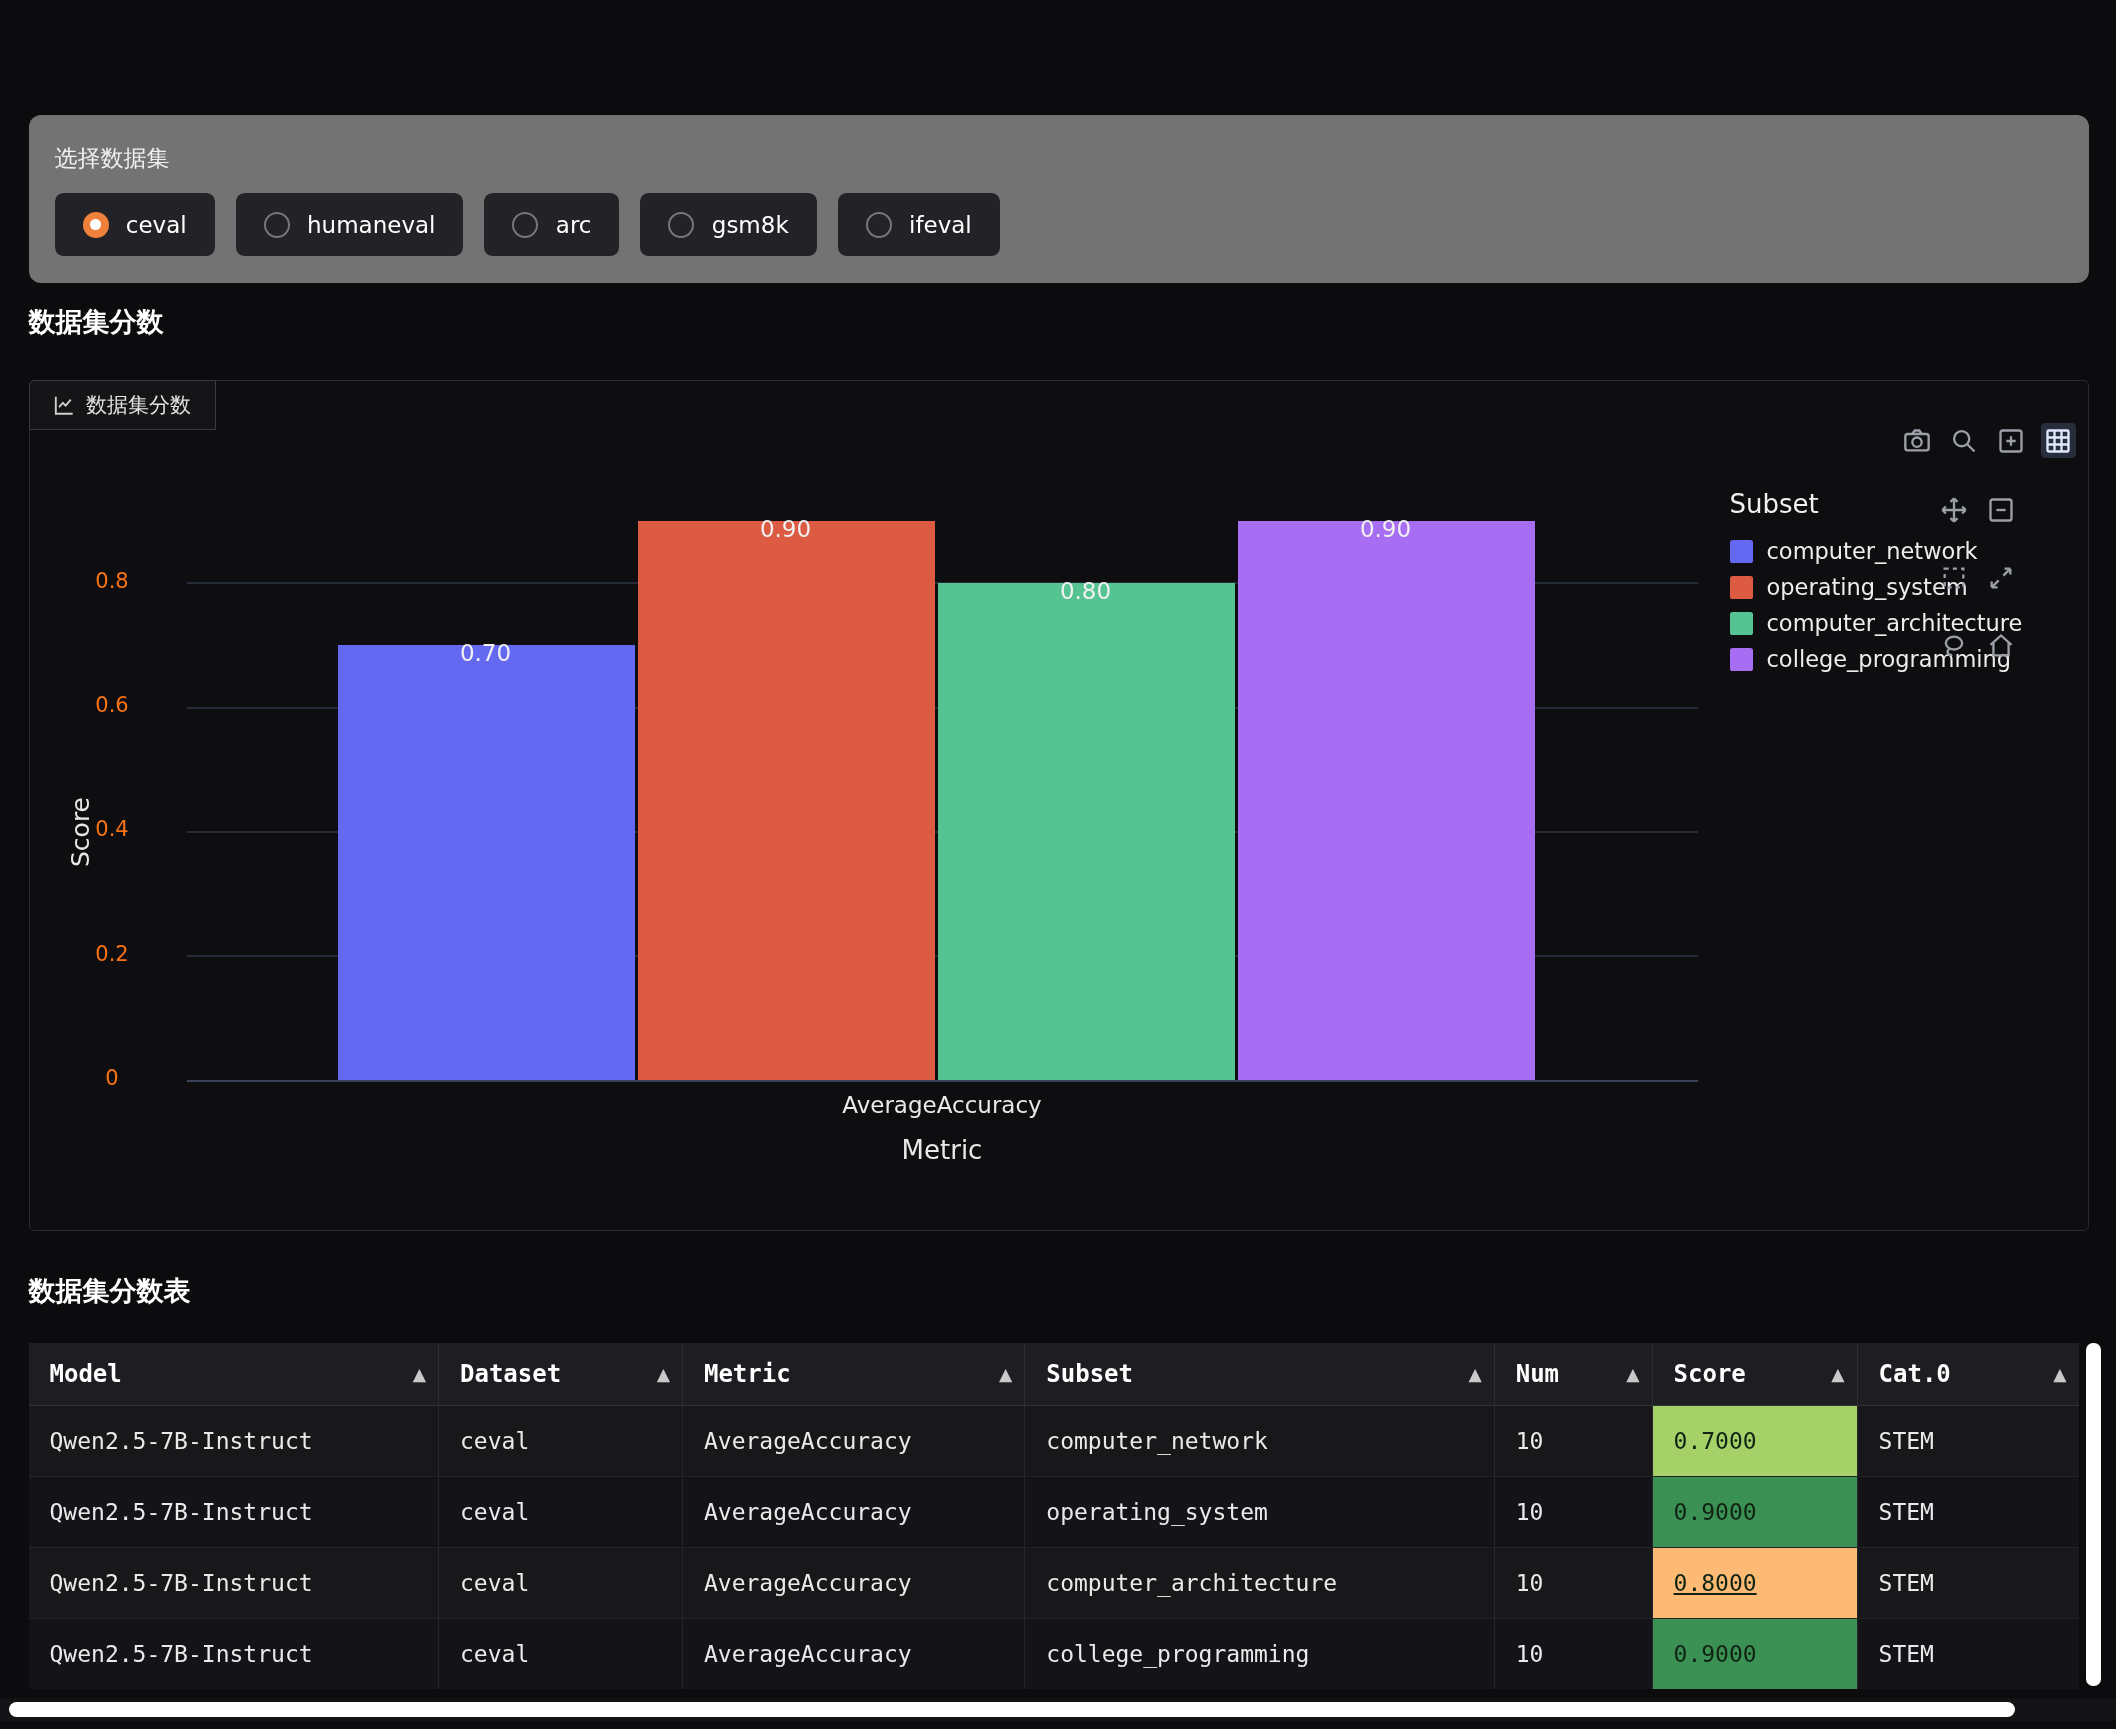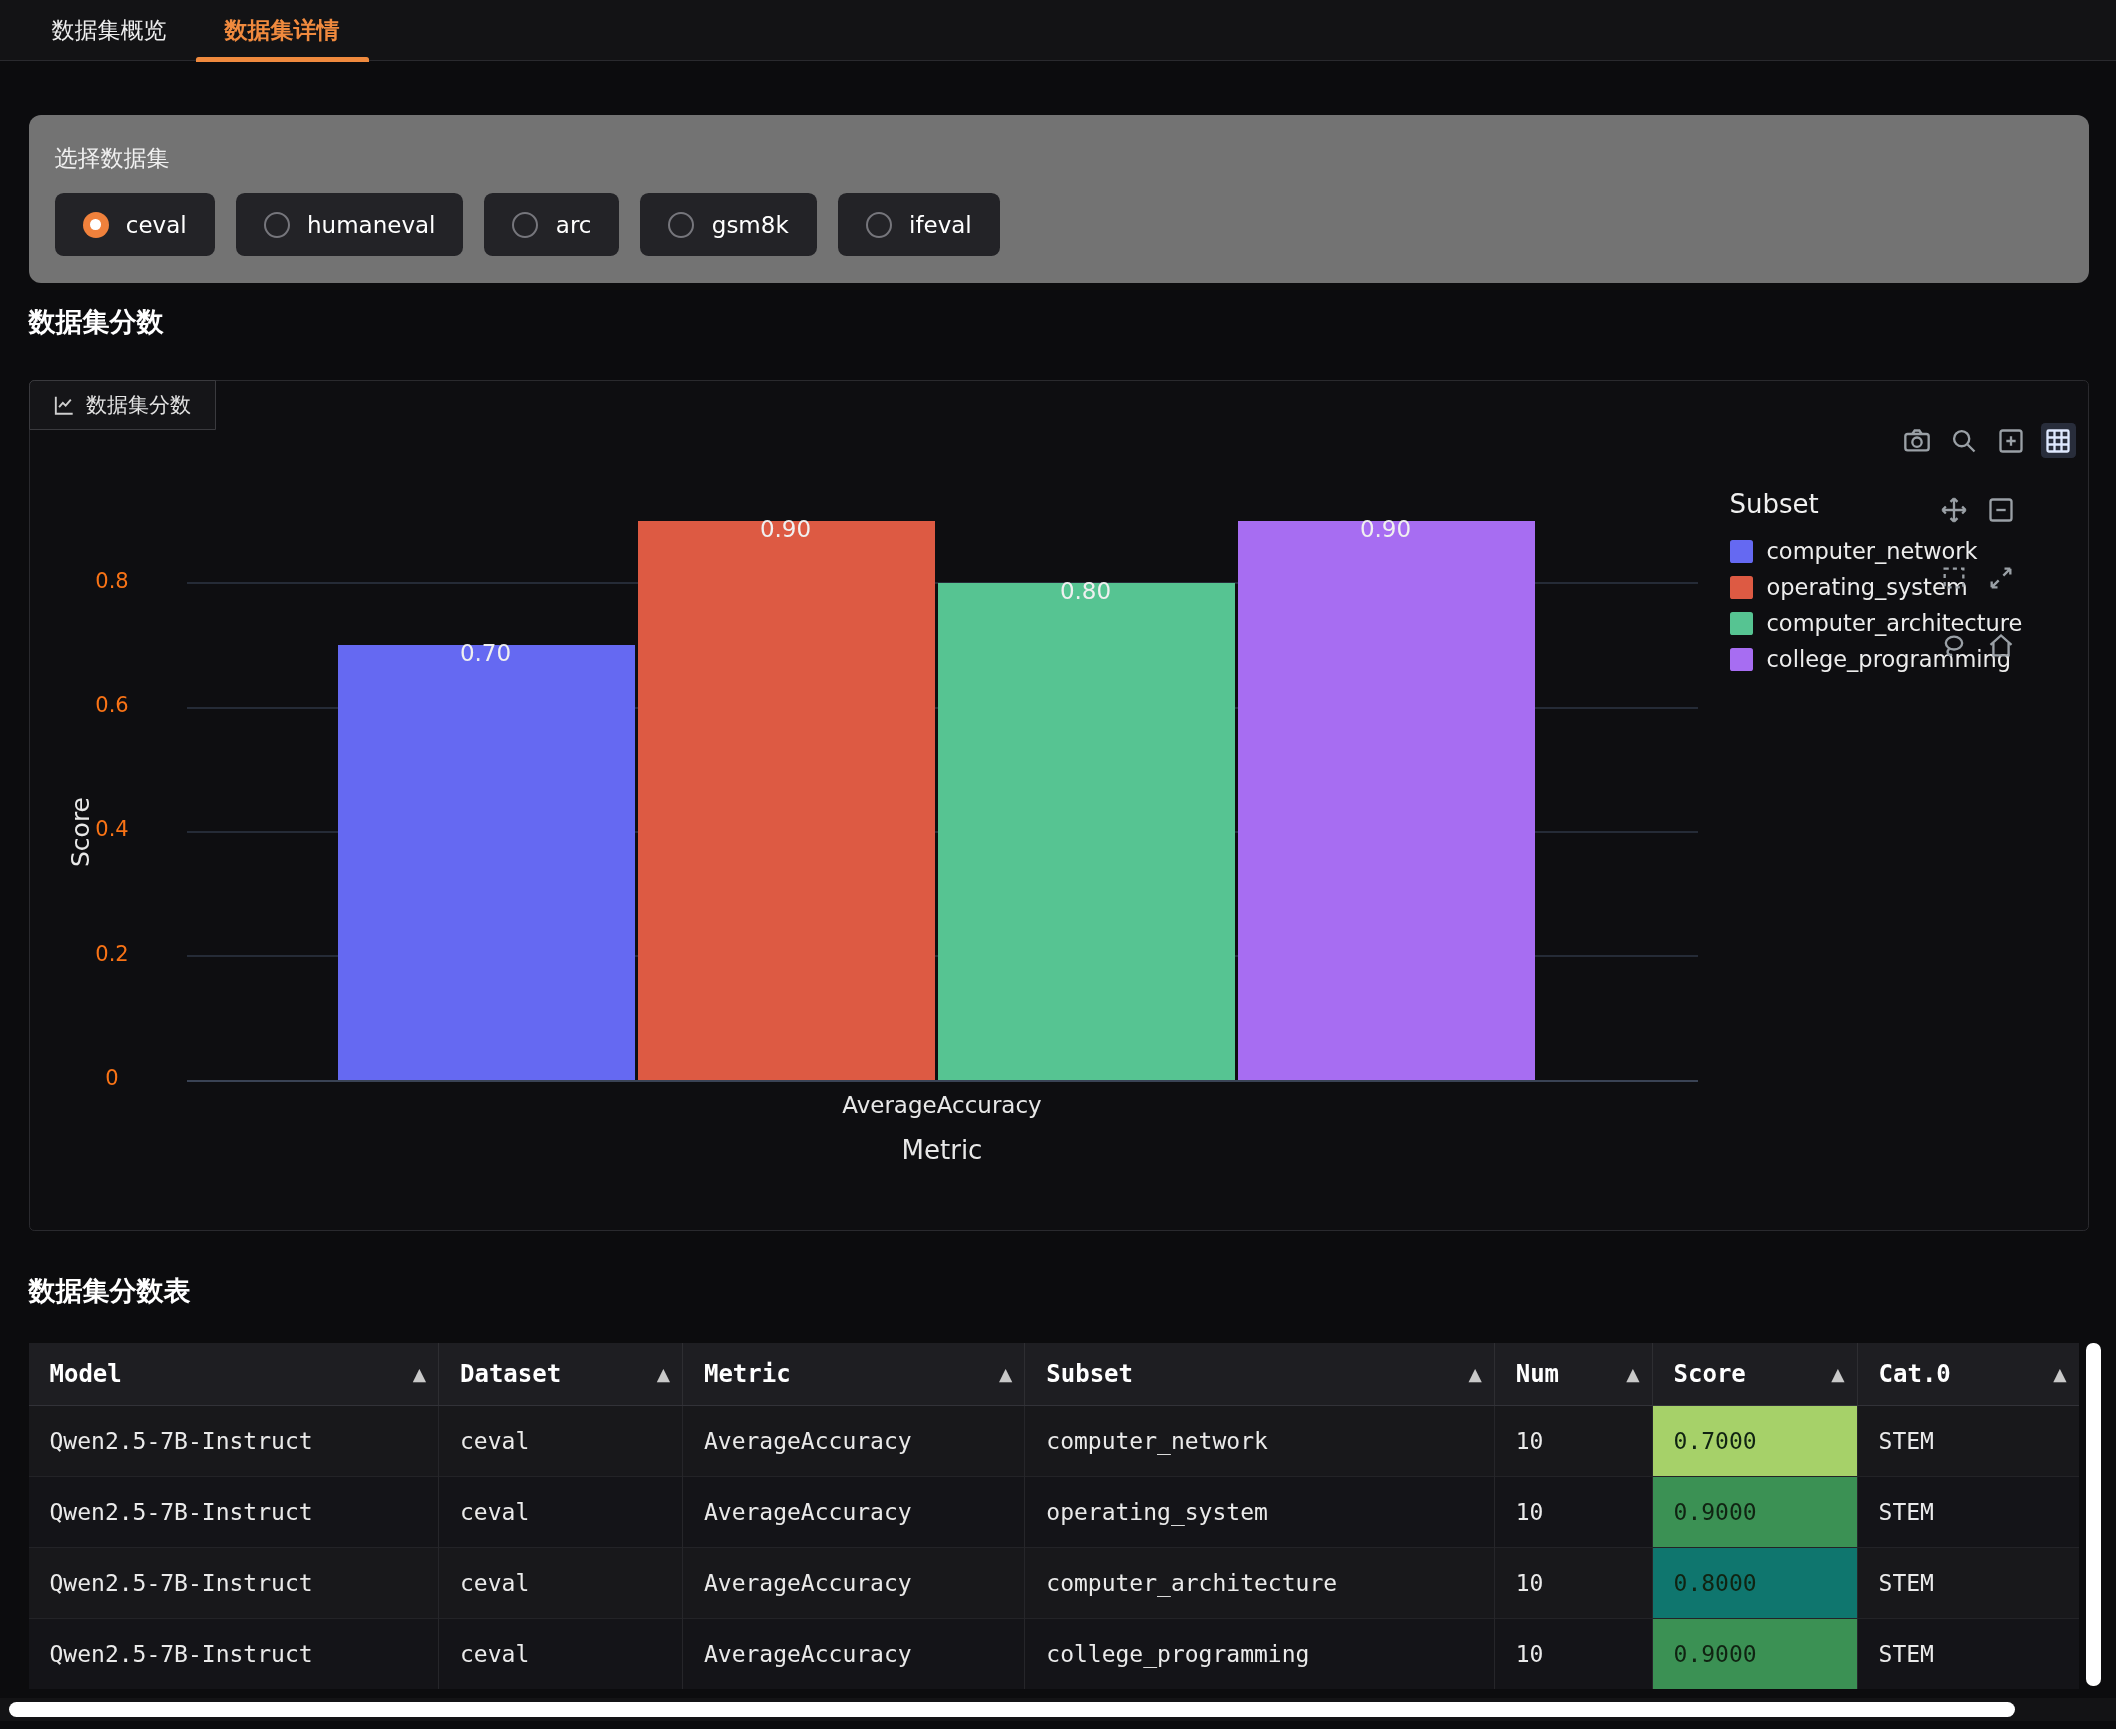--- a/index.html
+++ b/index.html
@@ -89,24 +89,20 @@
              background:#ffffff; border-radius:7px; cursor:pointer; }
   .hscroll-track { position:absolute; left:0; top:1698px; width:2117px; height:22.5px; background:#131315; }
   .hscroll-thumb { position:absolute; left:8.6px; top:1702px; width:2006px; height:14.7px;
                    background:#ffffff; border-radius:7.8px; cursor:pointer; }
 </style>
 </head>
 <body>
 
 <div class="page">
 
-  <div class="tabbar">
-      <div class="tab">数据集概览</div>
-      <div class="tab active">数据集详情</div>
-    </div>
 
   <div class="filter-panel">
     <div class="filter-label">选择数据集</div>
     <div class="radio-row">
         <div class="radio-pill selected">
           <span class="radio-circle"></span>
           <span>ceval</span>
         </div>
         <div class="radio-pill">
           <span class="radio-circle"></span>
@@ -333,21 +329,21 @@
             </td>
             <td>STEM</td>
           </tr>
           <tr>
             <td>Qwen2.5-7B-Instruct</td>
             <td>ceval</td>
             <td>AverageAccuracy</td>
             <td>computer_architecture</td>
             <td>10</td>
             <td class="score-cell">
-              <div class="score-fill" style="background: #0f766e;">0.8000</div>
+              <div class="score-fill" style="background: #fdba74; text-decoration: underline;">0.8000</div>
             </td>
             <td>STEM</td>
           </tr>
           <tr>
             <td>Qwen2.5-7B-Instruct</td>
             <td>ceval</td>
             <td>AverageAccuracy</td>
             <td>college_programming</td>
             <td>10</td>
             <td class="score-cell">

